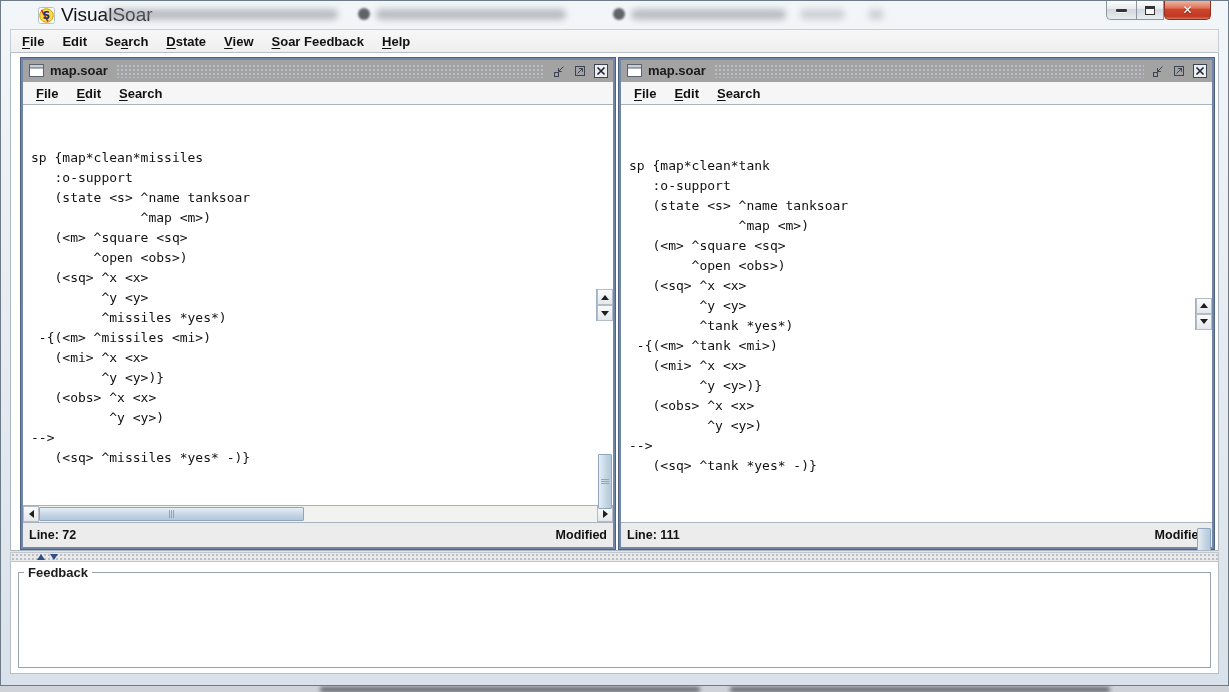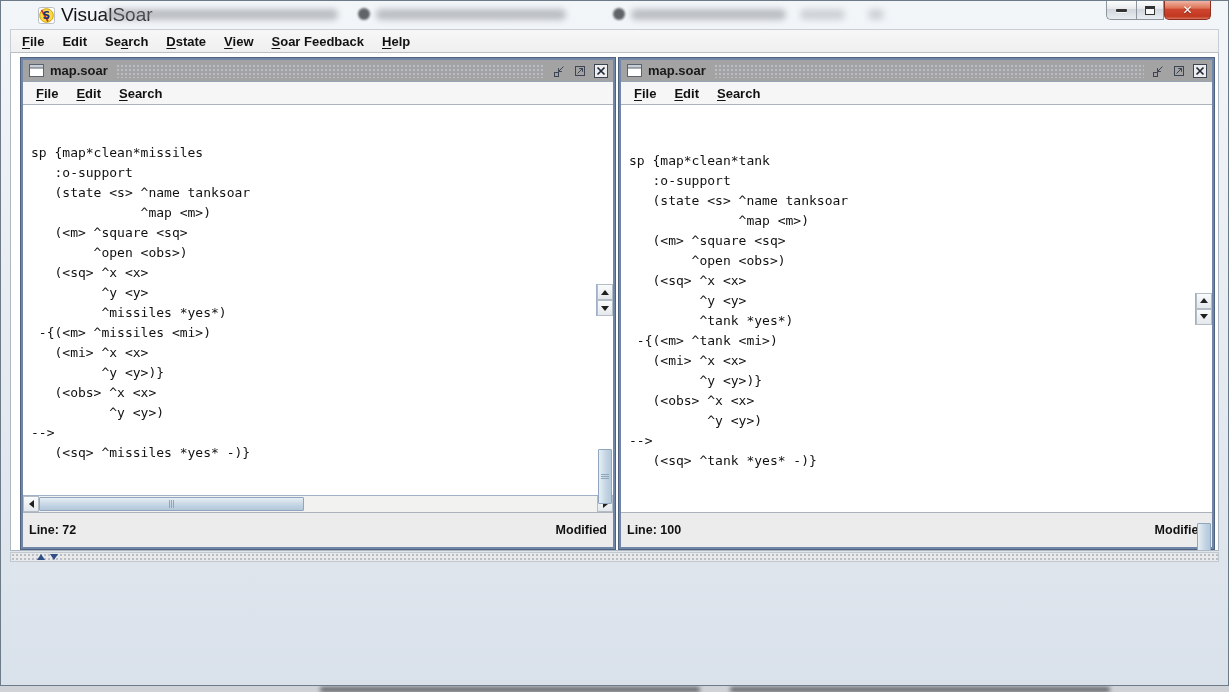--- a/index.html
+++ b/index.html
@@ -86,21 +86,21 @@
             background:linear-gradient(to bottom,#e6eef5,#c3d4e3 60%,#b3c8da); display:flex; align-items:center; justify-content:center; }
   .grip-h { width:6px; height:8px;
             background-image:linear-gradient(to right,#8fa6ba 1px,transparent 1px); background-size:2px 100%; }
 
   .arr { width:0; height:0; }
   .arr.up    { border-left:4px solid transparent; border-right:4px solid transparent; border-bottom:5px solid #1f1f1f; }
   .arr.down  { border-left:4px solid transparent; border-right:4px solid transparent; border-top:5px solid #1f1f1f; }
   .arr.left  { border-top:4px solid transparent; border-bottom:4px solid transparent; border-right:5px solid #1f1f1f; }
   .arr.right { border-top:4px solid transparent; border-bottom:4px solid transparent; border-left:5px solid #1f1f1f; }
 
-  .if-status { height:35px; flex:0 0 auto; background:#ececec; border-top:1px solid #aab2bc;
+  .if-status { height:25px; flex:0 0 auto; background:#ececec; border-top:1px solid #aab2bc;
                display:flex; align-items:center; justify-content:space-between;
                padding:0 6px; font-weight:bold; font-size:12.5px; color:#111; }
 
   
   .split-divider { height:10px; margin-top:1px; background:#e9e9e9;
                    background-image:radial-gradient(circle, #b9bdc6 0.9px, transparent 1px);
                    background-size:4px 4px; border:1px solid #c2c8cf;
                    display:flex; align-items:center; padding-left:26px; gap:5px; }
   .div-arrow { width:0; height:0; }
   .div-arrow.up   { border-left:4px solid transparent; border-right:4px solid transparent; border-bottom:6px solid #2f4f86; }
@@ -324,30 +324,34 @@
                   </div>
               </div>
               <div class="sb-btn">
                   <span class="arr down"></span>
                 </div>
             </div>
           </div>
         </div>
 
         <div class="if-status">
-          <span>Line: 100</span>
+          <span>Line: 111</span>
           <span>Modified</span>
         </div>
       </div>
     </div>
 
     <div class="split-divider">
       <span class="div-arrow up"></span>
       <span class="div-arrow down"></span>
     </div>
 
+    <div class="feedback">
+      <div class="tb-line"></div>
+      <span class="tb-title">Feedback</span>
+    </div>
   </div>
 
   <div class="taskbar-sliver">
     <span class="tb-blob" style="left:320px; width:380px;"></span>
     <span class="tb-blob" style="left:730px; width:380px;"></span>
   </div>
 </div>
 
 </body></html>

